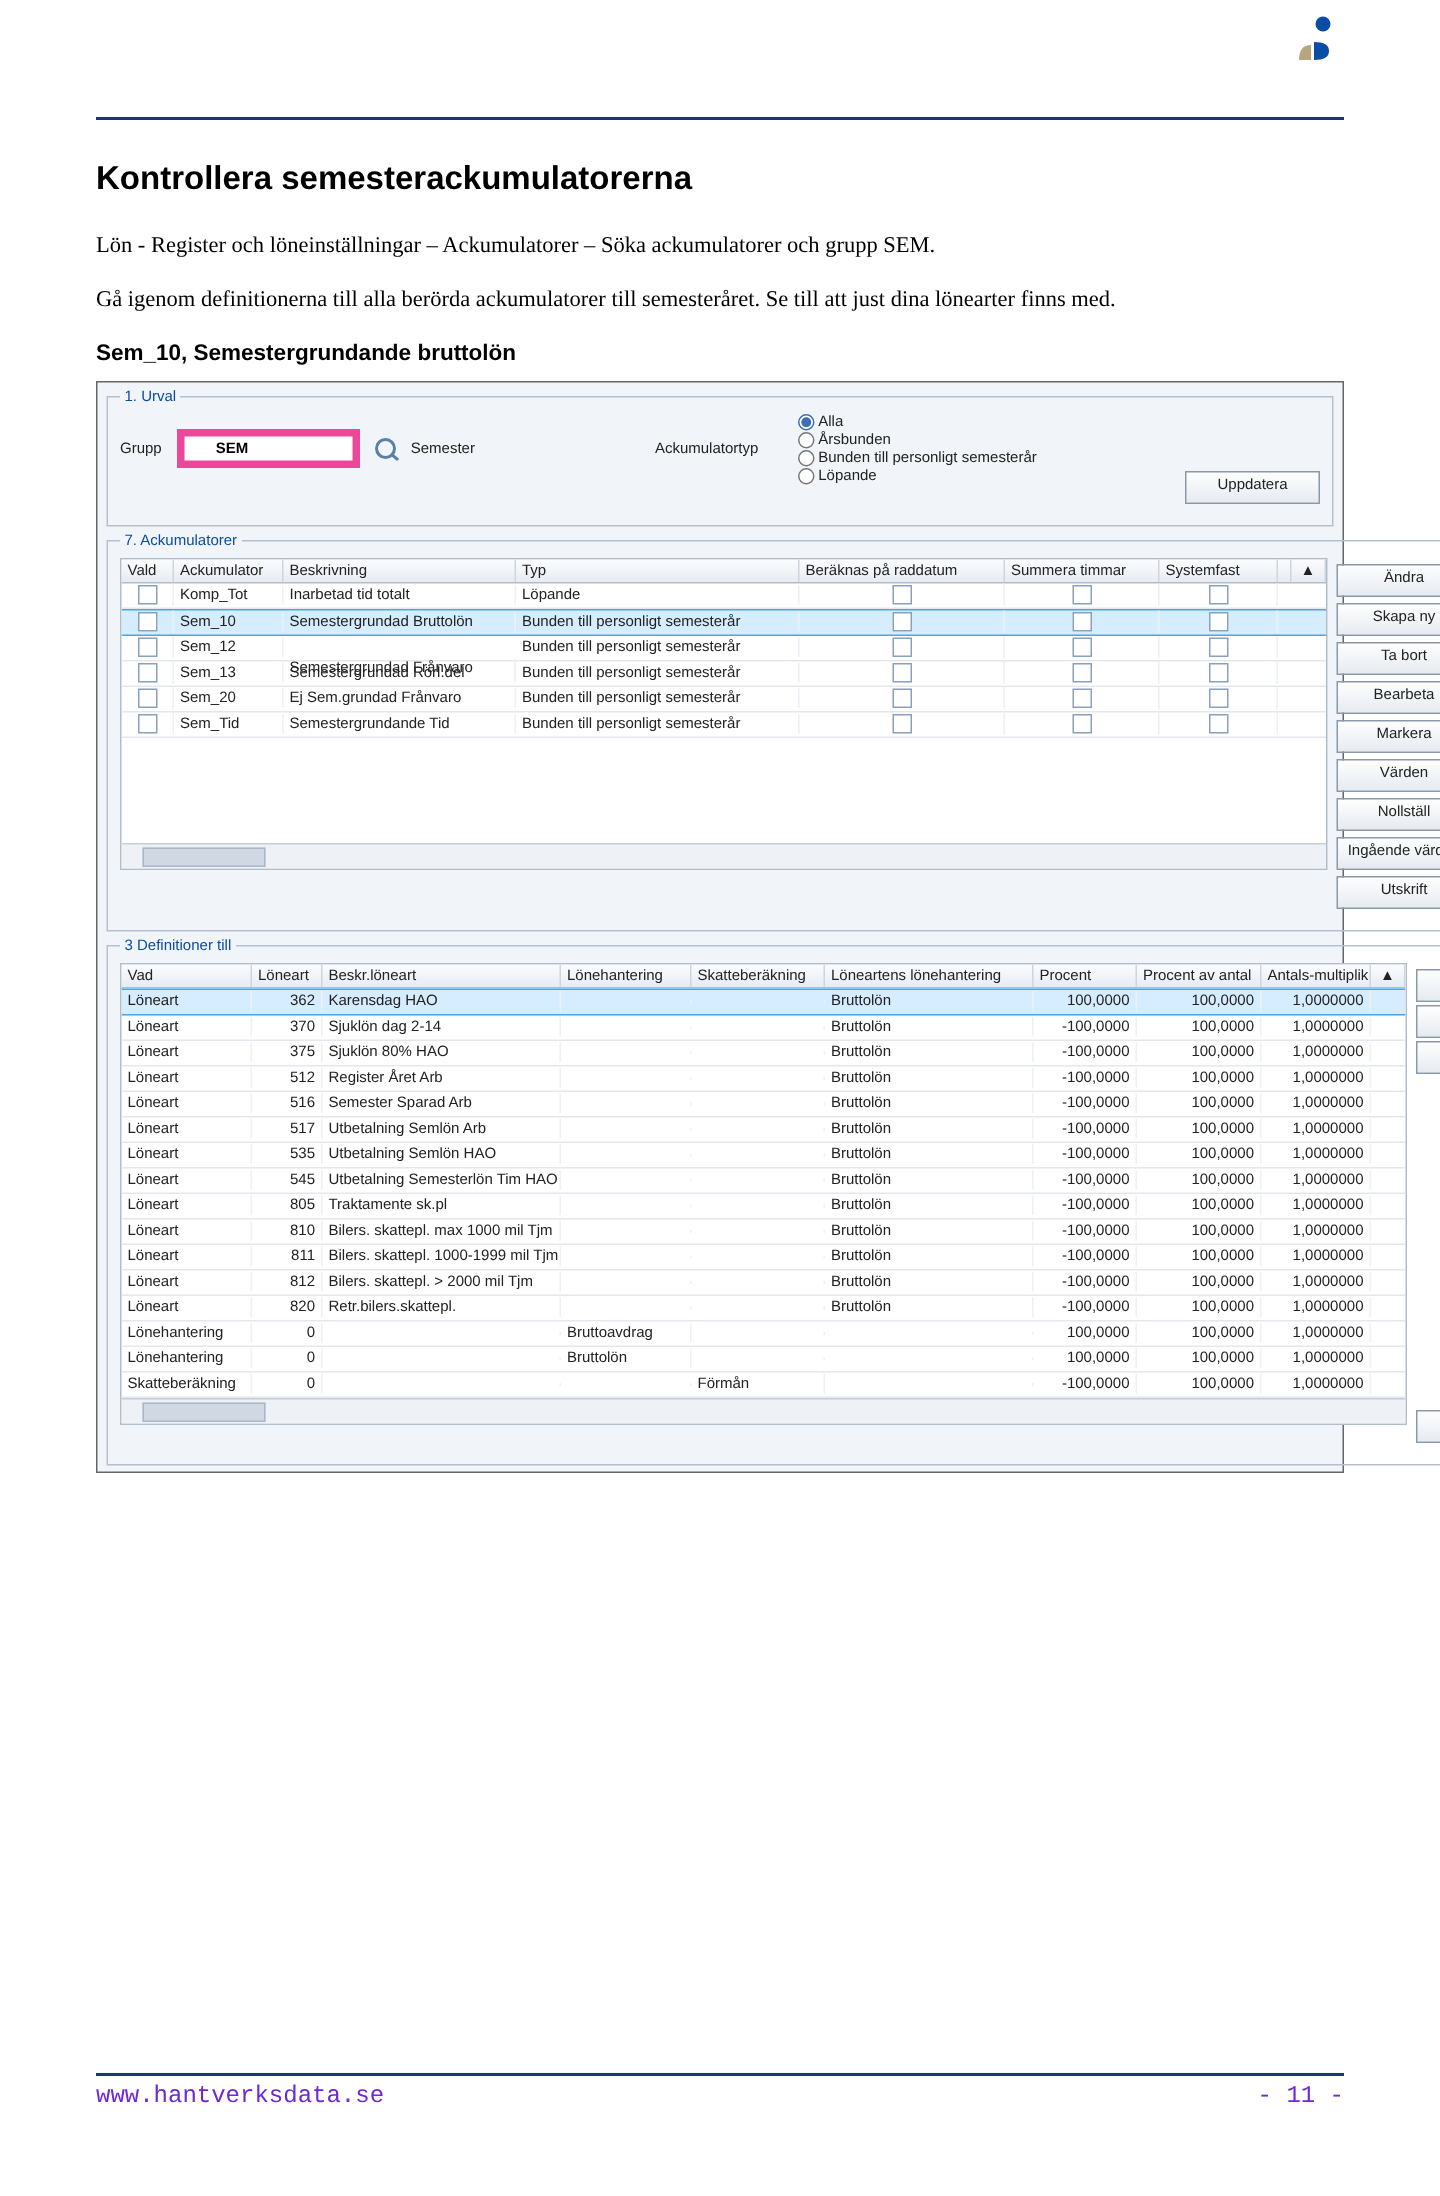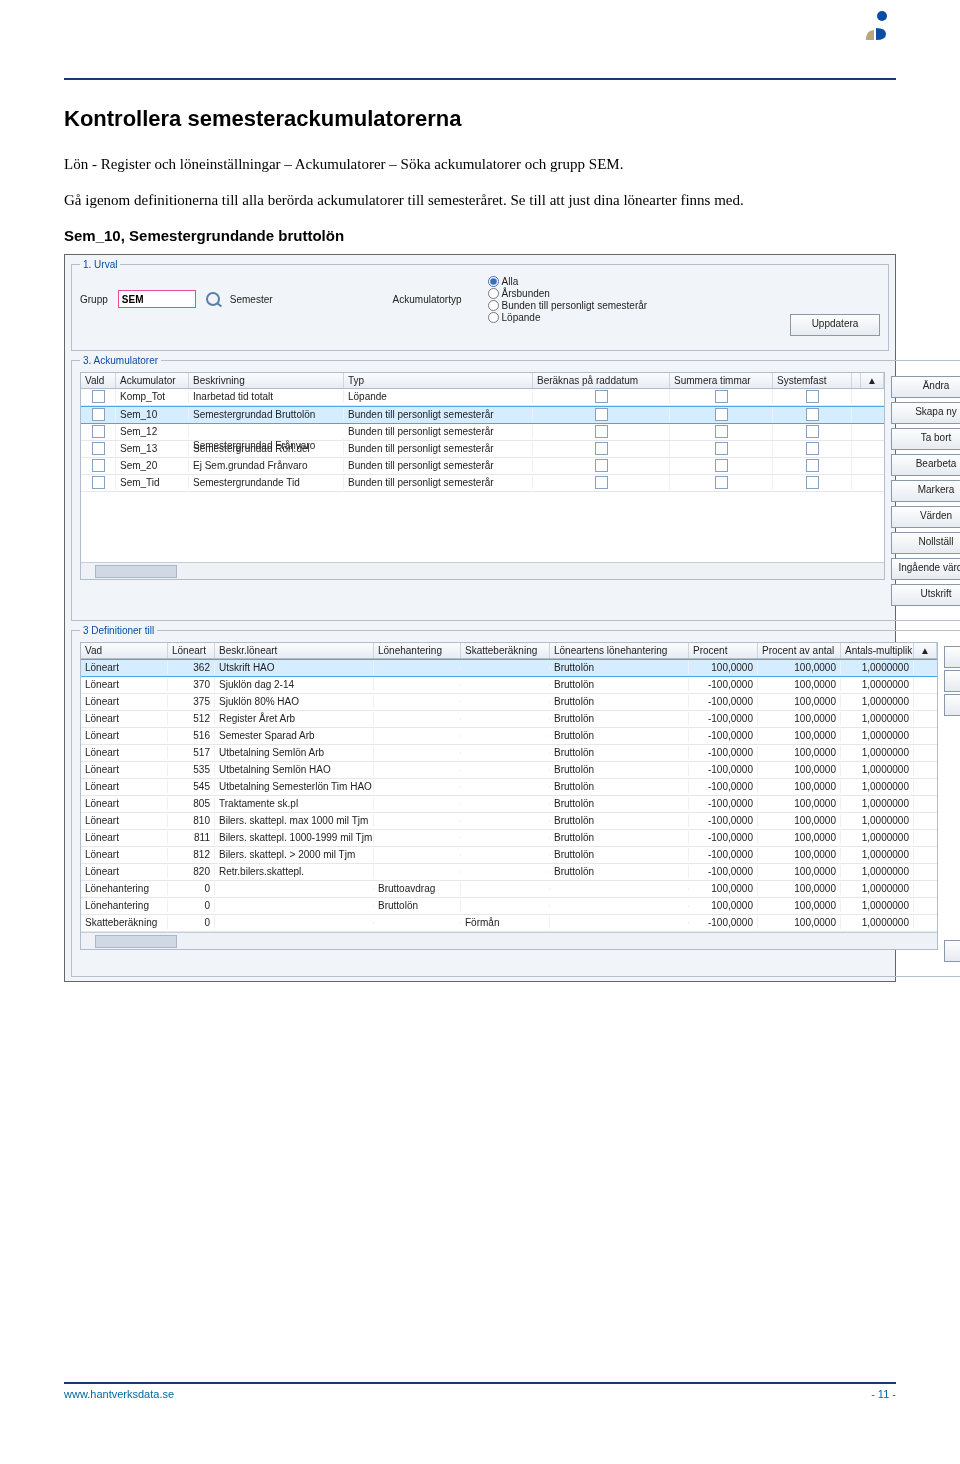--- a/index.html
+++ b/index.html
@@ -10,40 +10,40 @@
 p.intro{font-family:Georgia,serif;font-size:15px;line-height:1.35;margin:0 0 16px 0}
 h2.sub{font-family:Verdana,Arial,sans-serif;font-weight:700;font-size:15px;margin:16px 0 10px 0}
 .screenshot{border:1px solid #666;background:#f1f4f8;font-family:Tahoma,Arial,sans-serif;font-size:10px;color:#222}
 .titlebar{display:flex;align-items:center;justify-content:space-between;padding:3px 6px;background:linear-gradient(#f7f9fc,#e8edf3);border-bottom:1px solid #c9d0da}
 .title-left{display:flex;align-items:center;gap:4px}
 .win-btns span{display:inline-block;width:22px;height:14px;border:1px solid #9aa6b5;background:#f5f7fa;margin-left:2px;text-align:center;line-height:13px;font-size:9px}
 fieldset{border:1px solid #b6c0cd;margin:4px 6px;padding:6px 8px 10px 8px}
 legend{color:#0a4da5;font-size:10px;padding:0 3px}
 .urval-row{display:flex;align-items:center;gap:10px}
 .lbl{font-size:10px}
-.txt-input{border:1px solid #ec4899;background:#fff;height:16px;padding:0 3px;font-size:10px}
+.txt-input{border:5px solid #ec4899;background:#fff;height:16px;padding:0 21px;font-size:10px}
 .ack-radios{display:flex;flex-direction:column;gap:1px;margin-left:16px}
 .ack-radios label{display:flex;align-items:center;gap:3px;font-size:10px}
 input[type=radio]{margin:0;width:11px;height:11px;accent-color:#3a6fb7}
 .btn{display:block;width:88px;height:20px;border:1px solid #8a98aa;background:linear-gradient(#fefefe,#e6ebf1);font-size:10px;text-align:center;line-height:18px;margin:2px 0;color:#222}
 .side-btns{display:flex;flex-direction:column;padding:2px 0}
 .section-body{display:flex;align-items:flex-start;gap:6px}
 .grid{flex:1;background:#fff;border:1px solid #b2bdcb;font-size:10px;overflow:hidden}
 .grid-head{display:flex;background:linear-gradient(#fbfcfe,#e7ecf3);border-bottom:1px solid #b2bdcb}
 .grid-head div{border-right:1px solid #cdd5e0;padding:2px 4px;font-size:10px;white-space:nowrap;overflow:hidden}
 .grid-row{display:flex;border-bottom:1px solid #e4e8ee;height:16px;align-items:center}
 .grid-row div{border-right:1px solid #edf0f5;padding:1px 4px;font-size:10px;white-space:nowrap;overflow:hidden}
 .grid-row.sel{background:#d6ecff;border:1px solid #49a7e8;border-left:none;border-right:none}
 .cb{display:inline-block;width:11px;height:11px;border:1px solid #8aa0bd;background:#fff;vertical-align:middle}
 .scroll-h{height:16px;background:#eef1f5;border-top:1px solid #c6cfd9;position:relative}
 .scroll-h .thumb{position:absolute;left:14px;top:2px;height:11px;width:80px;background:#cfd8e3;border:1px solid #aab7c7}
 .def-grid .grid-row div{font-size:10px}
 .footer{margin-top:400px}
 .footer-line{border-top:2px solid #1a3a6e;margin-bottom:4px}
-.footer-row{display:flex;justify-content:space-between;font-family:Liberation Sans, sans-serif;font-size:11px;color:#0369a1}
+.footer-row{display:flex;justify-content:space-between;font-family:Liberation Mono, monospace;font-size:16px;color:#6d28d9}
 .search-icon{display:inline-block;width:10px;height:10px;border:2px solid #5a7fa9;border-radius:50%;position:relative}
 .search-icon:after{content:"";position:absolute;width:5px;height:2px;background:#5a7fa9;bottom:-2px;right:-4px;transform:rotate(40deg)}
 </style>
 </head>
 <body>
 
 <div class="page">
   <div class="header-logo">
     <svg width="28" height="34" viewBox="0 0 28 34">
       <circle cx="20" cy="6" r="5" fill="#0a4da5"></circle>
@@ -91,21 +91,21 @@
               </label>
           </div>
         </div>
         <div class="side-btns" style="justify-content:flex-end;height:60px">
           <span class="btn">Uppdatera</span>
         </div>
       </div>
     </fieldset>
 
     <fieldset>
-      <legend>3. Ackumulatorer</legend>
+      <legend>7. Ackumulatorer</legend>
       <div class="section-body">
         <div class="grid">
           <div class="grid-head" id="ack-head">
               <div style="width: 26px;">Vald</div>
               <div style="width: 64px;">Ackumulator</div>
               <div style="width: 146px;">Beskrivning</div>
               <div style="width: 180px;">Typ</div>
               <div style="width: 128px;">Beräknas på raddatum</div>
               <div style="width: 94px;">Summera timmar</div>
               <div style="width: 70px;">Systemfast</div>
@@ -200,21 +200,21 @@
               <div style="width: 130px;">Löneartens lönehantering</div>
               <div style="width: 60px;">Procent</div>
               <div style="width: 74px;">Procent av antal</div>
               <div style="width: 64px;">Antals-multiplik</div>
               <div style="width: 14px; text-align: center;">▲</div>
             </div>
           <div id="def-rows">
               <div class="grid-row sel">
                 <div style="width: 78px;">Löneart</div>
                 <div style="width: 38px; text-align: right;">362</div>
-                <div style="width: 150px;">Utskrift HAO</div>
+                <div style="width: 150px;">Karensdag HAO</div>
                 <div style="width: 78px;"></div>
                 <div style="width: 80px;"></div>
                 <div style="width: 130px;">Bruttolön</div>
                 <div style="width: 60px; text-align: right;">100,0000</div>
                 <div style="width: 74px; text-align: right;">100,0000</div>
                 <div style="width: 64px; text-align: right;">1,0000000</div>
               </div>
               <div class="grid-row">
                 <div style="width: 78px;">Löneart</div>
                 <div style="width: 38px; text-align: right;">370</div>

